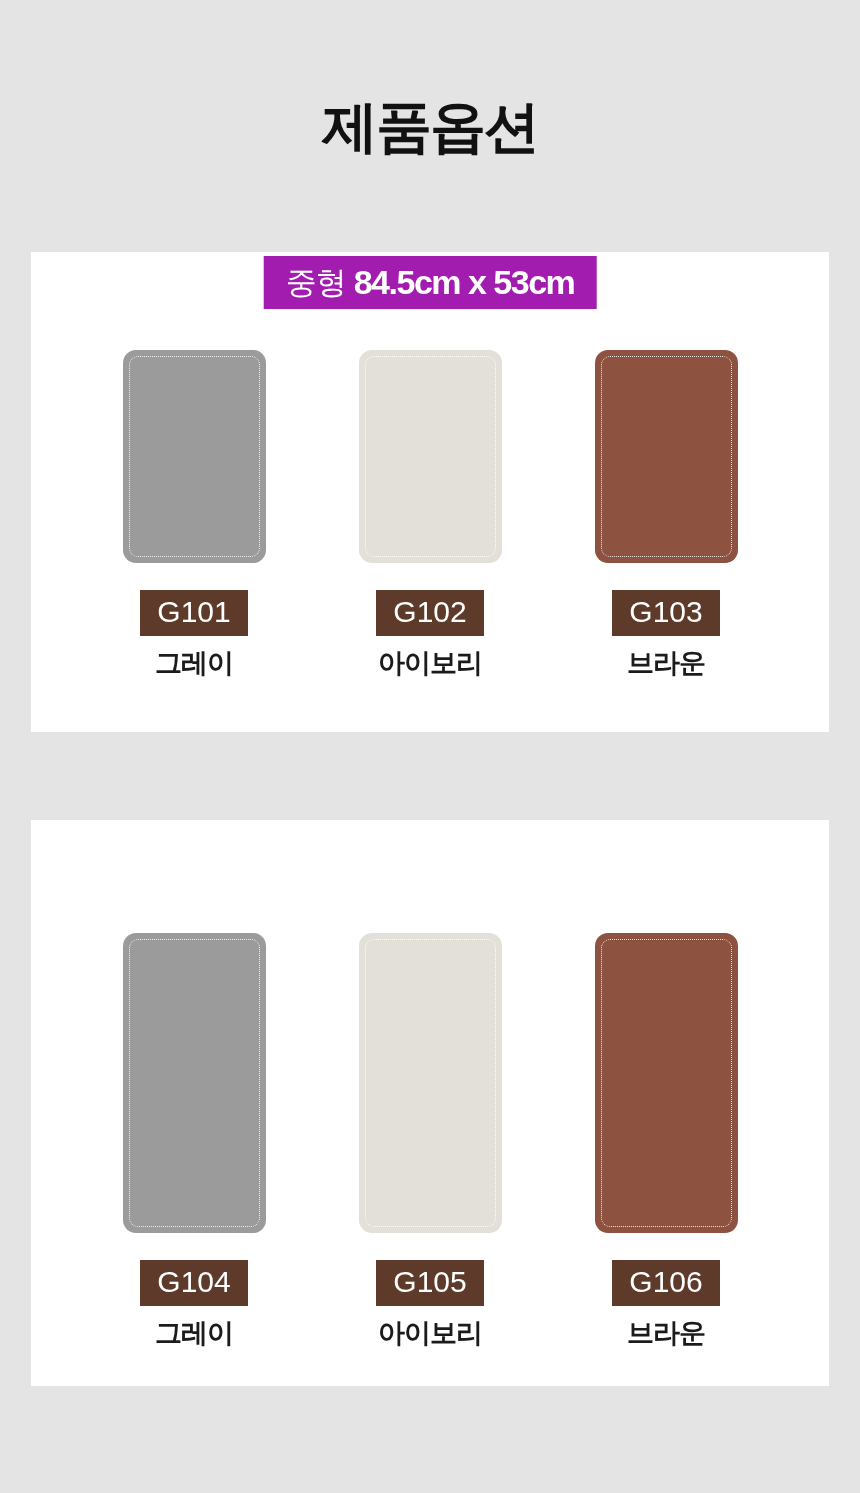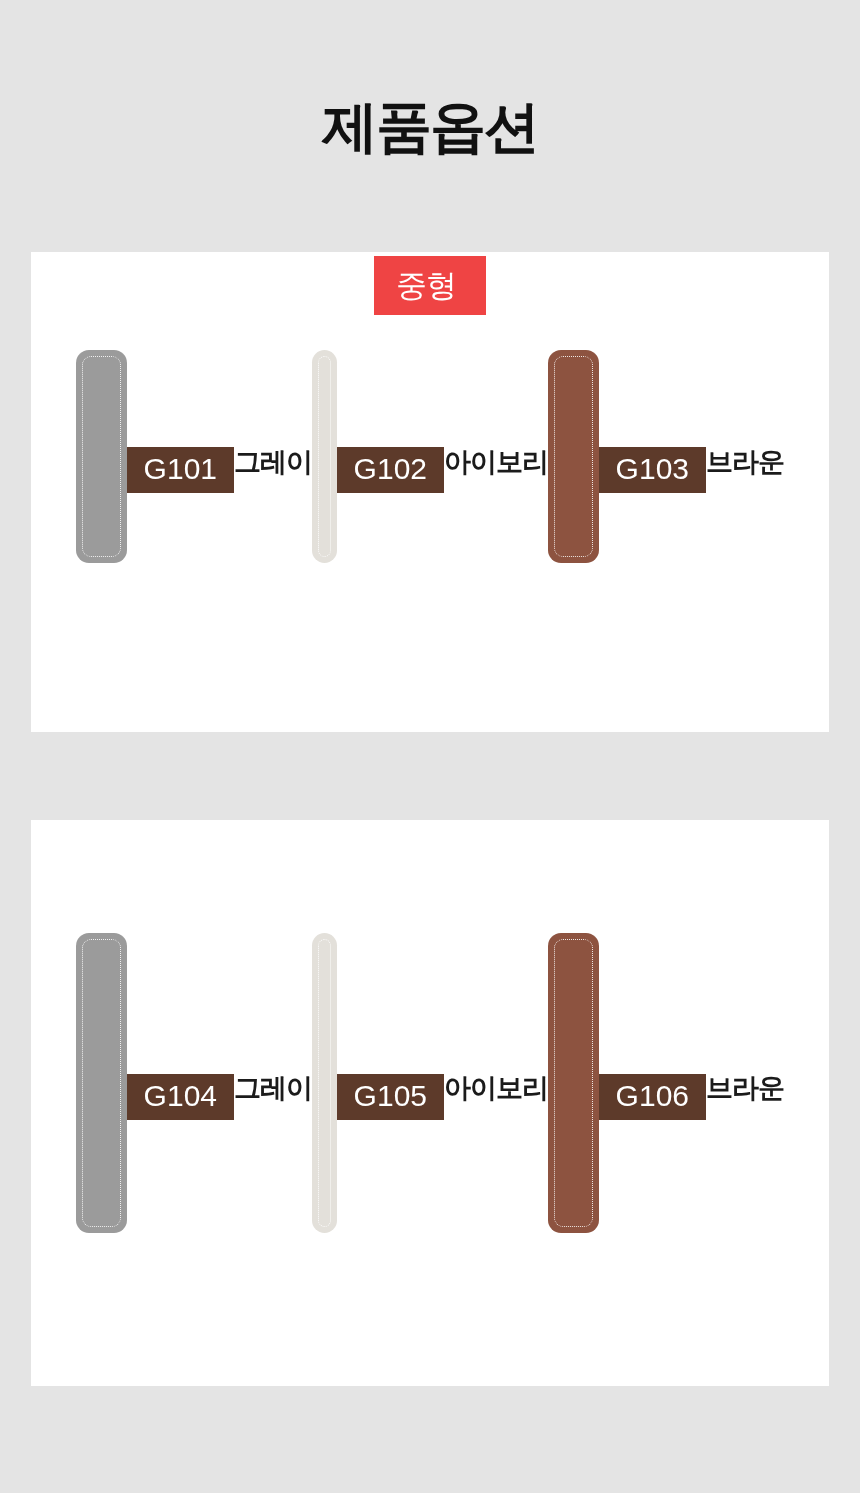--- a/index.html
+++ b/index.html
@@ -42,22 +42,22 @@
   }
   .option-card.medium { top: 252px;  height: 480px; }
   .option-card.large  { top: 820px;  height: 566px; }
 
   
   .size-banner {
     position: absolute;
     top: 4px;
     left: 50%;
     transform: translateX(-50%);
-    height: 59px;
-    background: #ef4444;
+    height: 53px;
+    background: #a21caf;
     color: #ffffff;
     display: flex;
     align-items: center;
     justify-content: center;
     padding: 0 22px;
     white-space: nowrap;
   }
   .size-banner .size-name {
     font-size: 31px;
     font-weight: 400;
@@ -77,21 +77,21 @@
     width: 798px;
     display: flex;
     justify-content: center;
   }
   .option-card.medium .swatch-row { top: 98px; }
   .option-card.large  .swatch-row { top: 113px; }
 
   .swatch-cell {
     width: 236px;
     display: flex;
-    flex-direction: row;
+    flex-direction: column;
     align-items: center;
   }
 
   
   .swatch {
     position: relative;
     width: 143px;
     border-radius: 13px;
   }
   .swatch.medium { height: 213px; }
@@ -142,20 +142,21 @@
 <body>
 
 <div class="page">
 
   <h1 class="page-title">제품옵션</h1>
 
   <section class="option-card medium">
 
     <div class="size-banner">
       <span class="size-name">중형</span>
+      <span class="size-dims">84.5cm x 53cm</span>
     </div>
 
     <div class="swatch-row">
 
       <div class="swatch-cell">
         <div class="swatch medium tone-grey"></div>
         <div class="code-badge">G101</div>
         <div class="color-name">그레이</div>
       </div>
 

